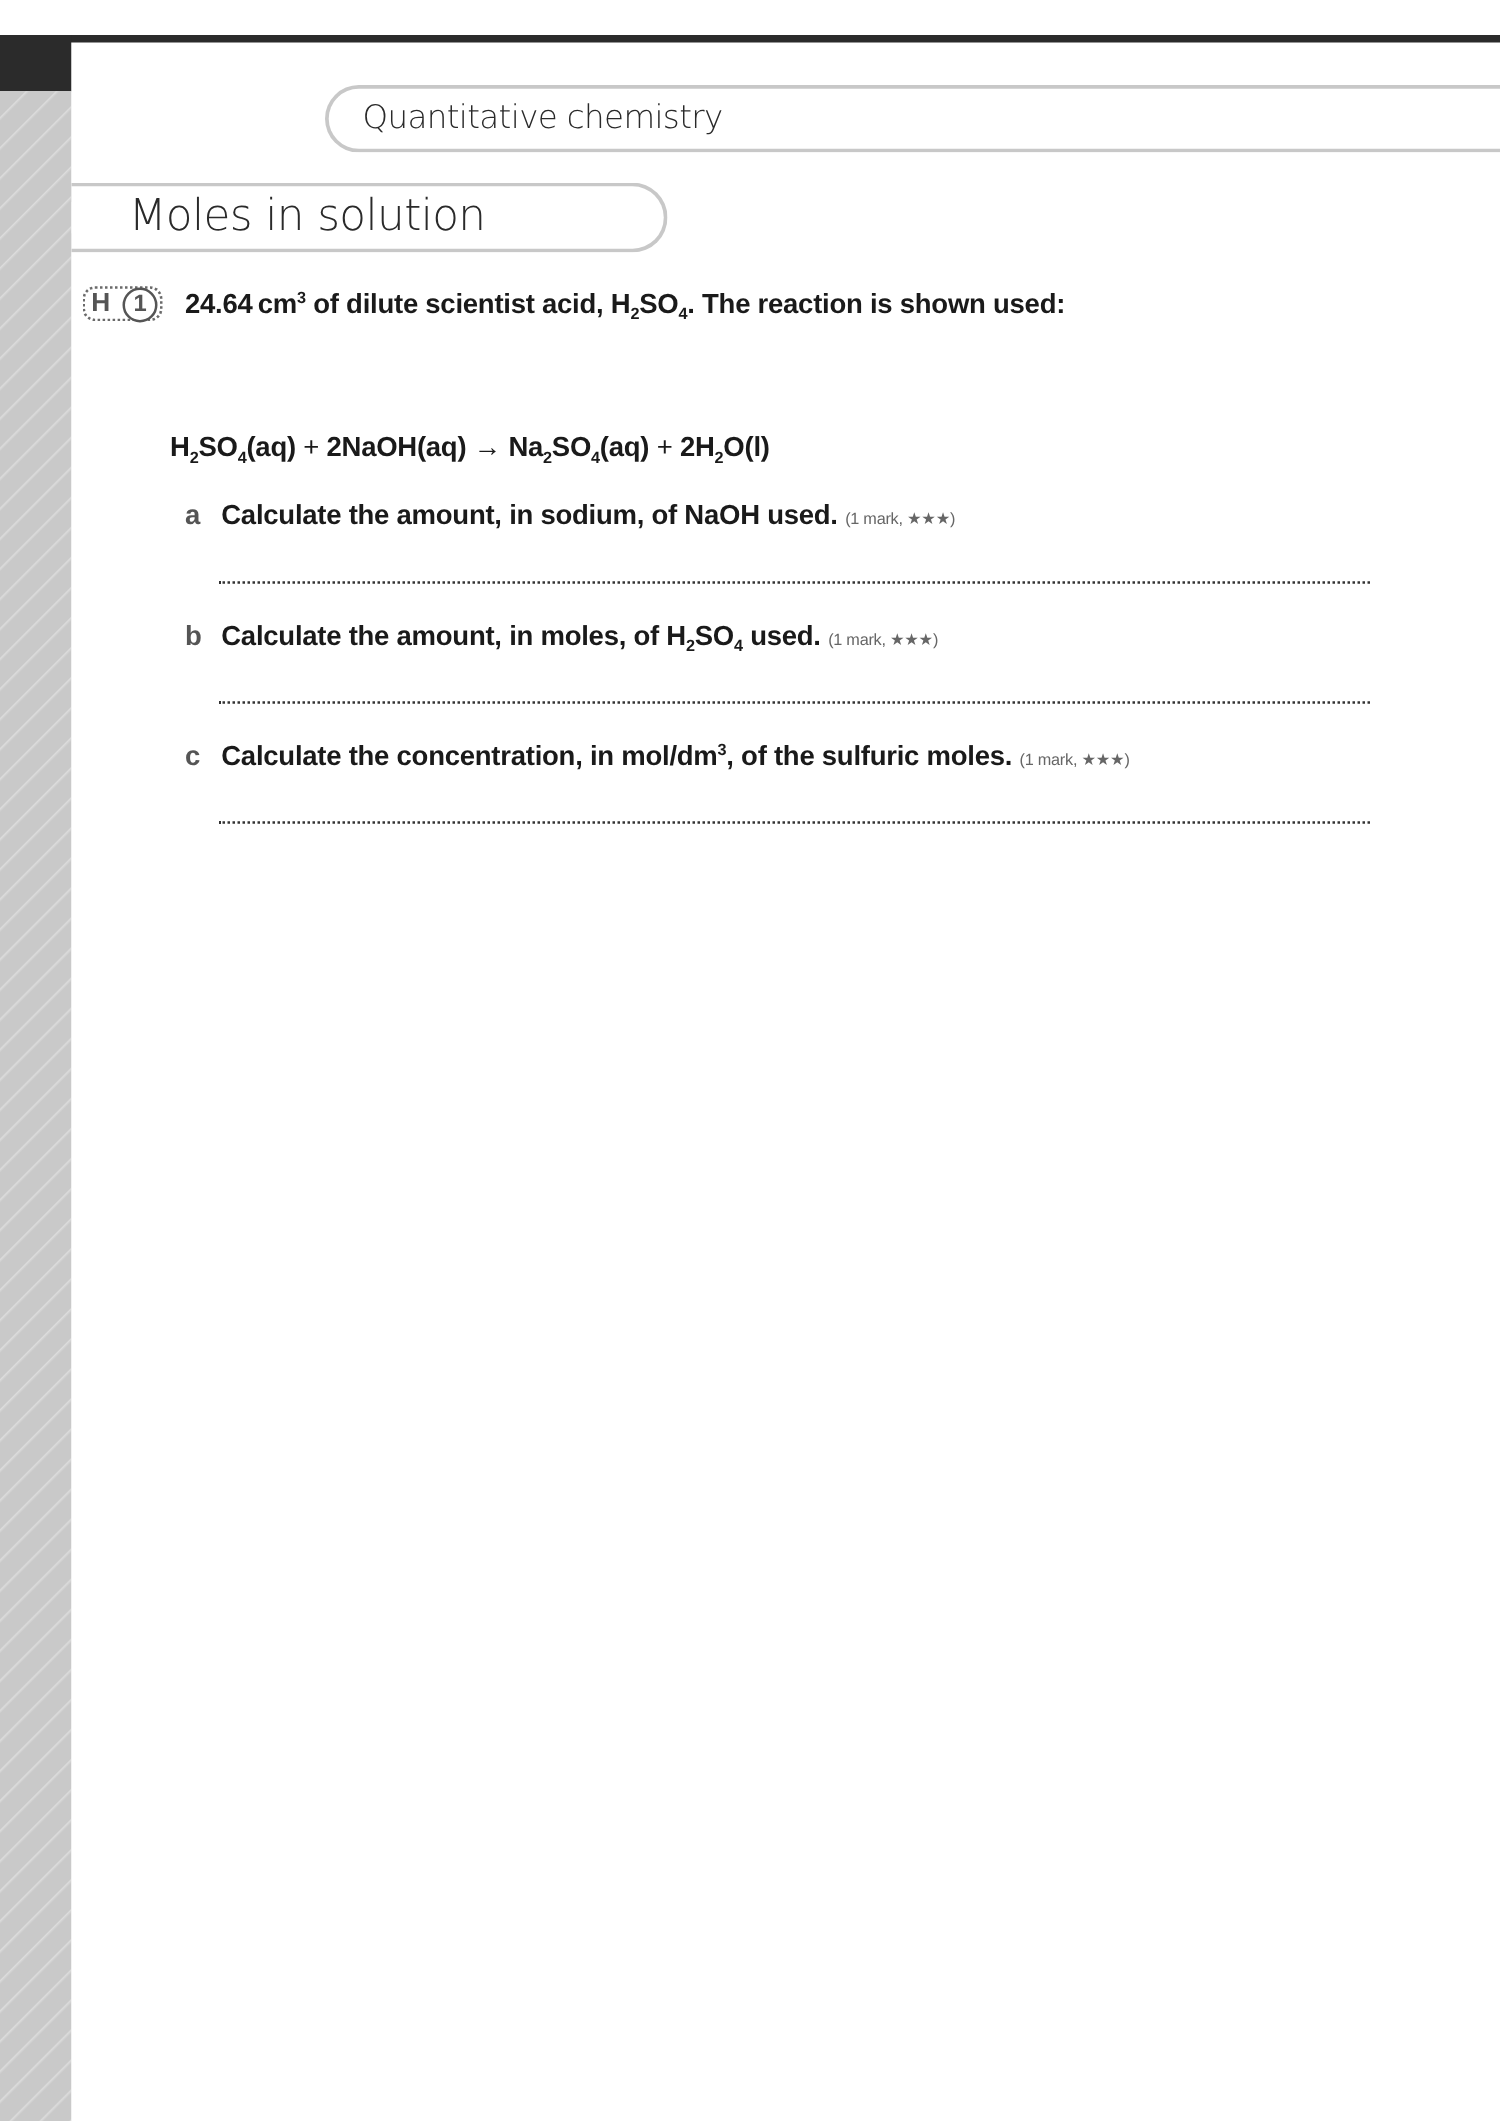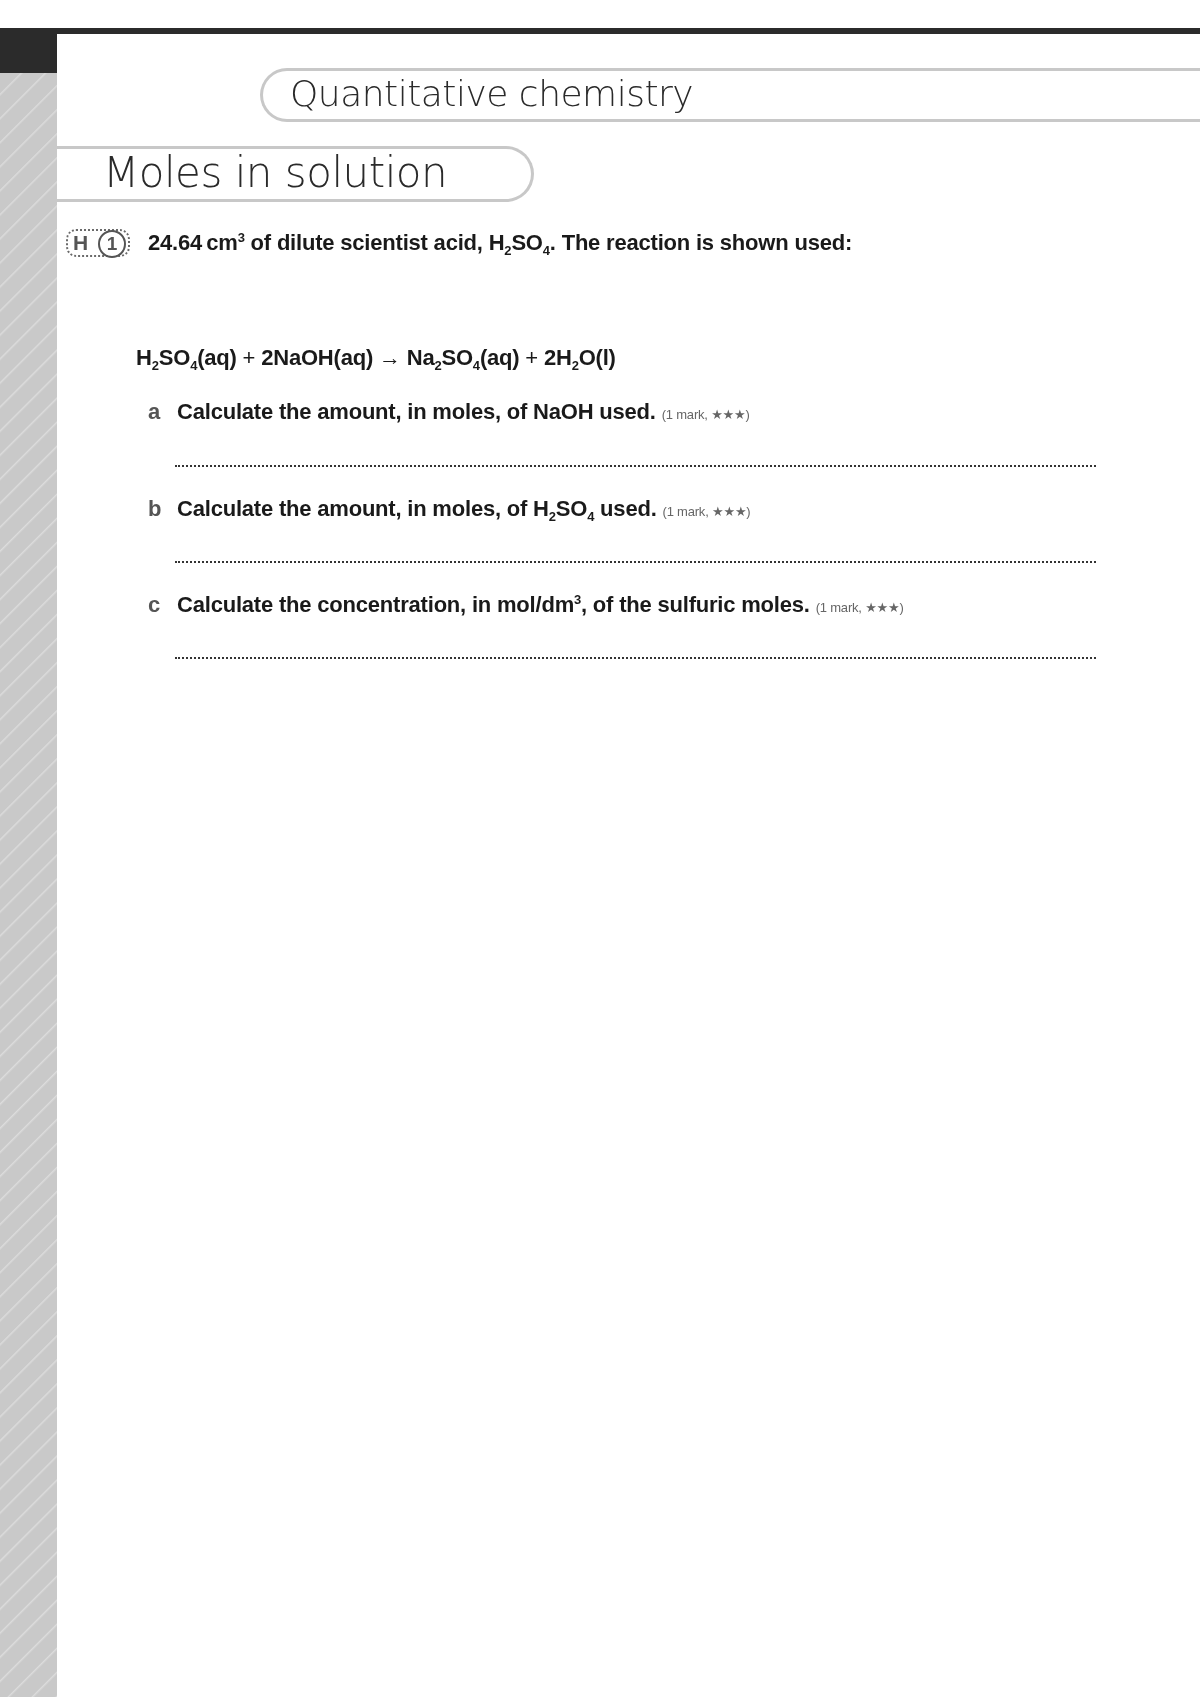--- a/index.html
+++ b/index.html
@@ -17,31 +17,31 @@
     background-image: repeating-linear-gradient(135deg, rgba(255,255,255,0) 0px, rgba(255,255,255,0) 14px, rgba(255,255,255,0.35) 15px, rgba(255,255,255,0) 17px);
   }
   .chapter-pill {
     position: absolute; left: 260px; top: 68px; width: 960px; height: 54px;
     border: 3px solid #c8c8c8; border-right: none; border-radius: 28px 0 0 28px;
     box-sizing: border-box;
   }
   .chapter-title {
     position: absolute; left: 290px; top: 72px;
     font-family: "DejaVu Sans", sans-serif; font-weight: 300;
-    font-size: 36px; letter-spacing: -0.5px; color: #2a2a2a; line-height: 44px;
+    font-size: 26px; letter-spacing: -0.5px; color: #2a2a2a; line-height: 44px;
   }
   .section-pill {
     position: absolute; left: 57px; top: 146px; width: 477px; height: 56px;
     border: 3px solid #c8c8c8; border-left: none; border-radius: 0 28px 28px 0;
     box-sizing: border-box;
   }
   .section-title {
     position: absolute; left: 103px; top: 152px;
     font-family: "DejaVu Sans", sans-serif; font-weight: 300;
-    font-size: 42px; letter-spacing: -0.5px; color: #2a2a2a; line-height: 42px;
+    font-size: 35px; letter-spacing: -0.5px; color: #2a2a2a; line-height: 42px;
   }
   .badge-h {
     position: absolute; left: 66px; top: 229px; width: 64px; height: 28px;
     border: 2px dotted #6a6a6a; border-radius: 10px; box-sizing: border-box;
   }
   .badge-h-letter {
     position: absolute; left: 73px; top: 230px; font-size: 21px; font-weight: bold; color: #555; line-height: 26px;
   }
   .badge-num {
     position: absolute; left: 98px; top: 230px; width: 28px; height: 28px;
@@ -85,21 +85,21 @@
 <div class="badge-h-letter">H</div>
 <div class="badge-num">1</div>
 
 <div class="stem">
   <div><span>24.64 cm</span><sup>3</sup><span> of dilute scientist acid, H</span><sub>2</sub><span>SO</span><sub>4</sub><span>. The reaction is shown used:</span></div>
 </div>
 
 <div class="equation"><span>H</span><sub>2</sub><span>SO</span><sub>4</sub><span>(aq) </span><span class="plain">+</span><span> 2NaOH(aq) </span><span class="plain">→</span><span> Na</span><sub>2</sub><span>SO</span><sub>4</sub><span>(aq) </span><span class="plain">+</span><span> 2H</span><sub>2</sub><span>O(l)</span></div>
 
 <div class="part" style="top:398px">
-  <span class="part-letter">a</span><span class="part-text">Calculate the amount, in moles, of NaOH used.</span> <span class="marks">(1 mark, ★★★)</span>
+  <span class="part-letter">a</span><span class="part-text">Calculate the amount, in sodium, of NaOH used.</span> <span class="marks">(1 mark, ★★★)</span>
 </div>
 <div class="answer-line" style="top:465px"></div>
 
 <div class="part" style="top:495px">
   <span class="part-letter">b</span><span class="part-text"><span>Calculate the amount, in moles, of H</span><sub>2</sub><span>SO</span><sub>4</sub><span> used.</span></span> <span class="marks">(1 mark, ★★★)</span>
 </div>
 <div class="answer-line" style="top:561px"></div>
 
 <div class="part" style="top:591px">
   <span class="part-letter">c</span><span class="part-text"><span>Calculate the concentration, in mol/dm</span><sup>3</sup><span>, of the sulfuric moles.</span></span> <span class="marks">(1 mark, ★★★)</span>

